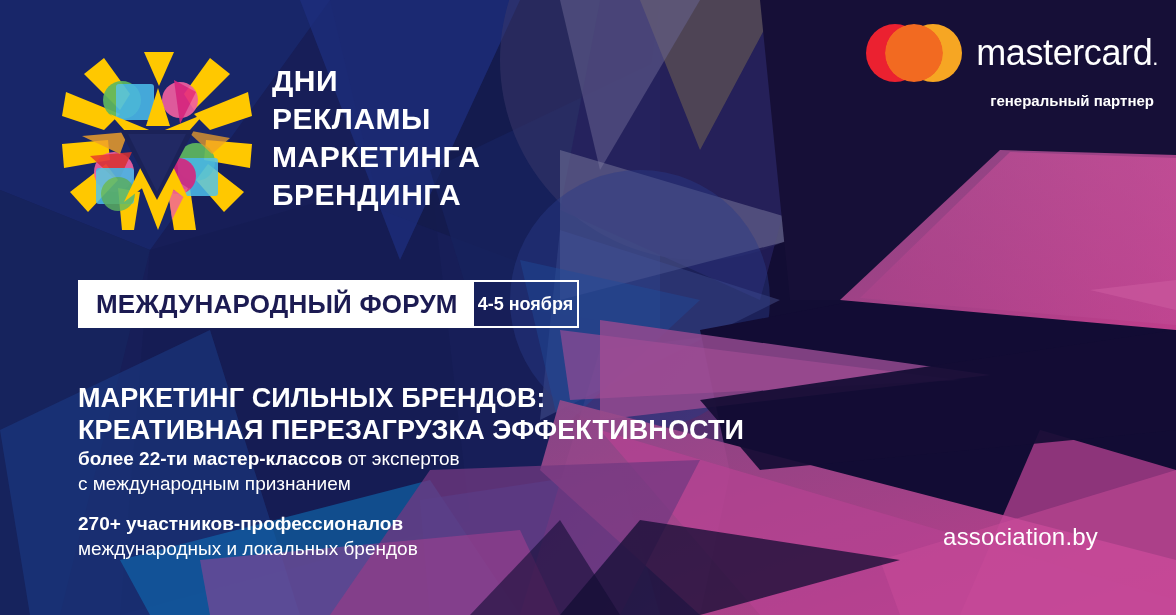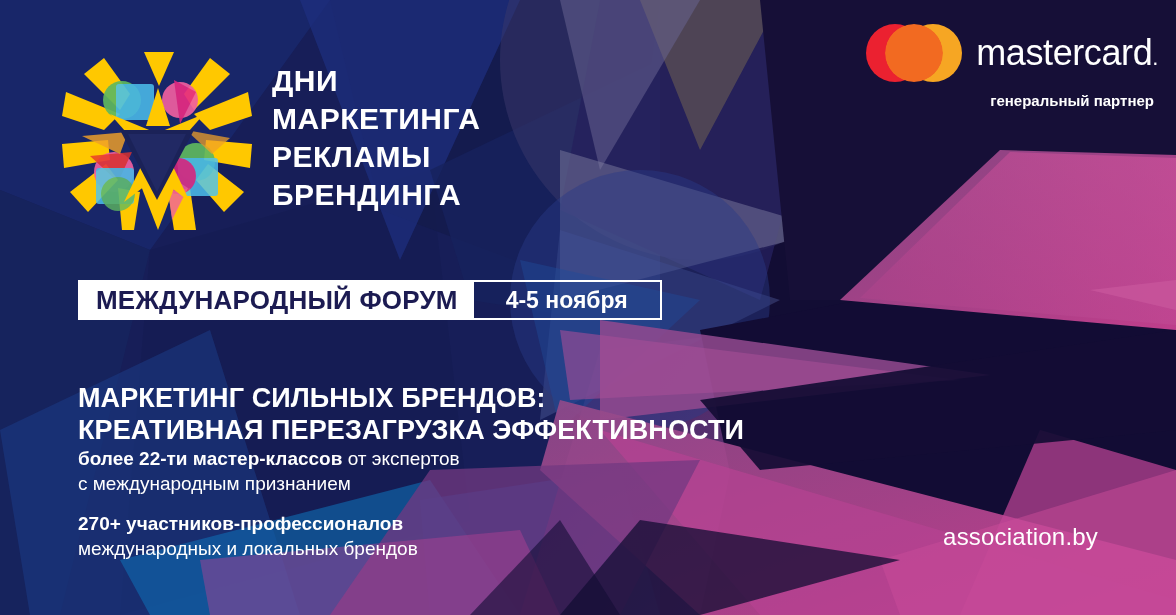--- a/index.html
+++ b/index.html
@@ -36,44 +36,44 @@
     line-height:38px;
     letter-spacing:0.5px;
     white-space:nowrap;
   }
   .logo-words div{display:block;}
 
   
   .forum-bar{
     position:absolute;
     left:78px; top:280px;
-    height:40px;
+    height:48px;
     display:flex;
     align-items:stretch;
   }
   .forum-left{
     background:#ffffff;
     color:#1c1b52;
     font-weight:bold;
     font-size:26px;
     letter-spacing:0.2px;
     display:flex;
     align-items:center;
     padding:0 16px 0 18px;
     white-space:nowrap;
   }
   .forum-right{
     border:2px solid #ffffff;
     border-left:none;
     color:#ffffff;
     font-weight:bold;
-    font-size:23px;
+    font-size:18px;
     display:flex;
     align-items:center;
-    padding:0 32px;
+    padding:0 4px;
     white-space:nowrap;
     background:transparent;
   }
 
   
   .headline{
     position:absolute;
     left:78px; top:382px;
     color:#ffffff;
     font-weight:bold;
@@ -278,22 +278,22 @@
         <polygon points="96,178 76,126 116,126"></polygon>
       </g>
 
       <polygon points="95,148 58,78 132,78" fill="#1b2258"></polygon>
       <polygon points="95,140 66,82 124,82" fill="#222a66" opacity=".85"></polygon>
     </svg>
   </div>
 
   <div class="logo-words">
     <div>ДНИ</div>
+    <div>РЕКЛАМЫ</div>
     <div>МАРКЕТИНГА</div>
-    <div>РЕКЛАМЫ</div>
     <div>БРЕНДИНГА</div>
   </div>
 
   <div class="forum-bar">
     <div class="forum-left">МЕЖДУНАРОДНЫЙ ФОРУМ</div>
     <div class="forum-right">4-5 ноября</div>
   </div>
 
   <div class="headline">
     <div>МАРКЕТИНГ СИЛЬНЫХ БРЕНДОВ:</div>

